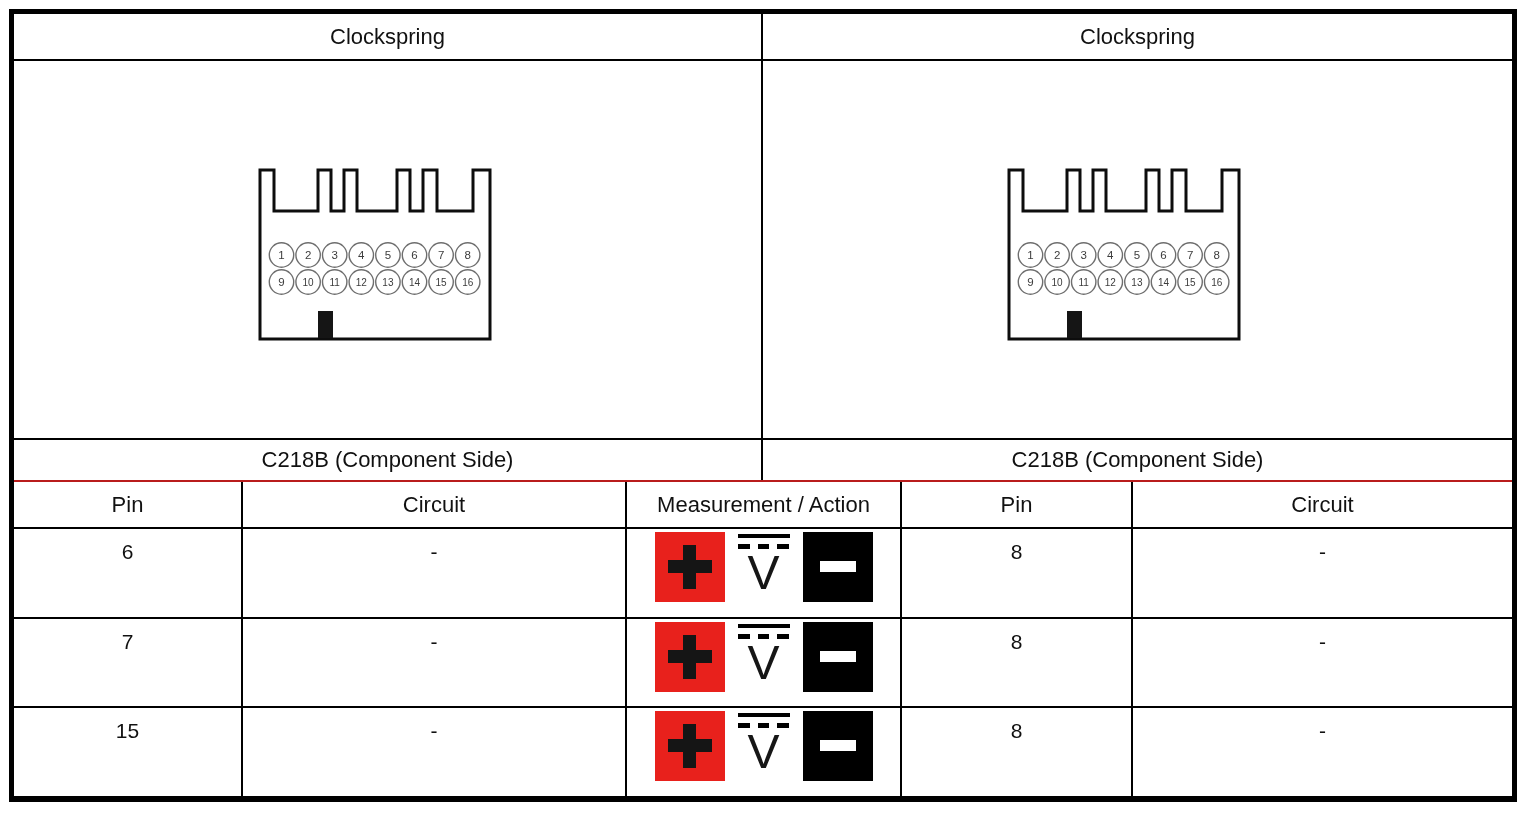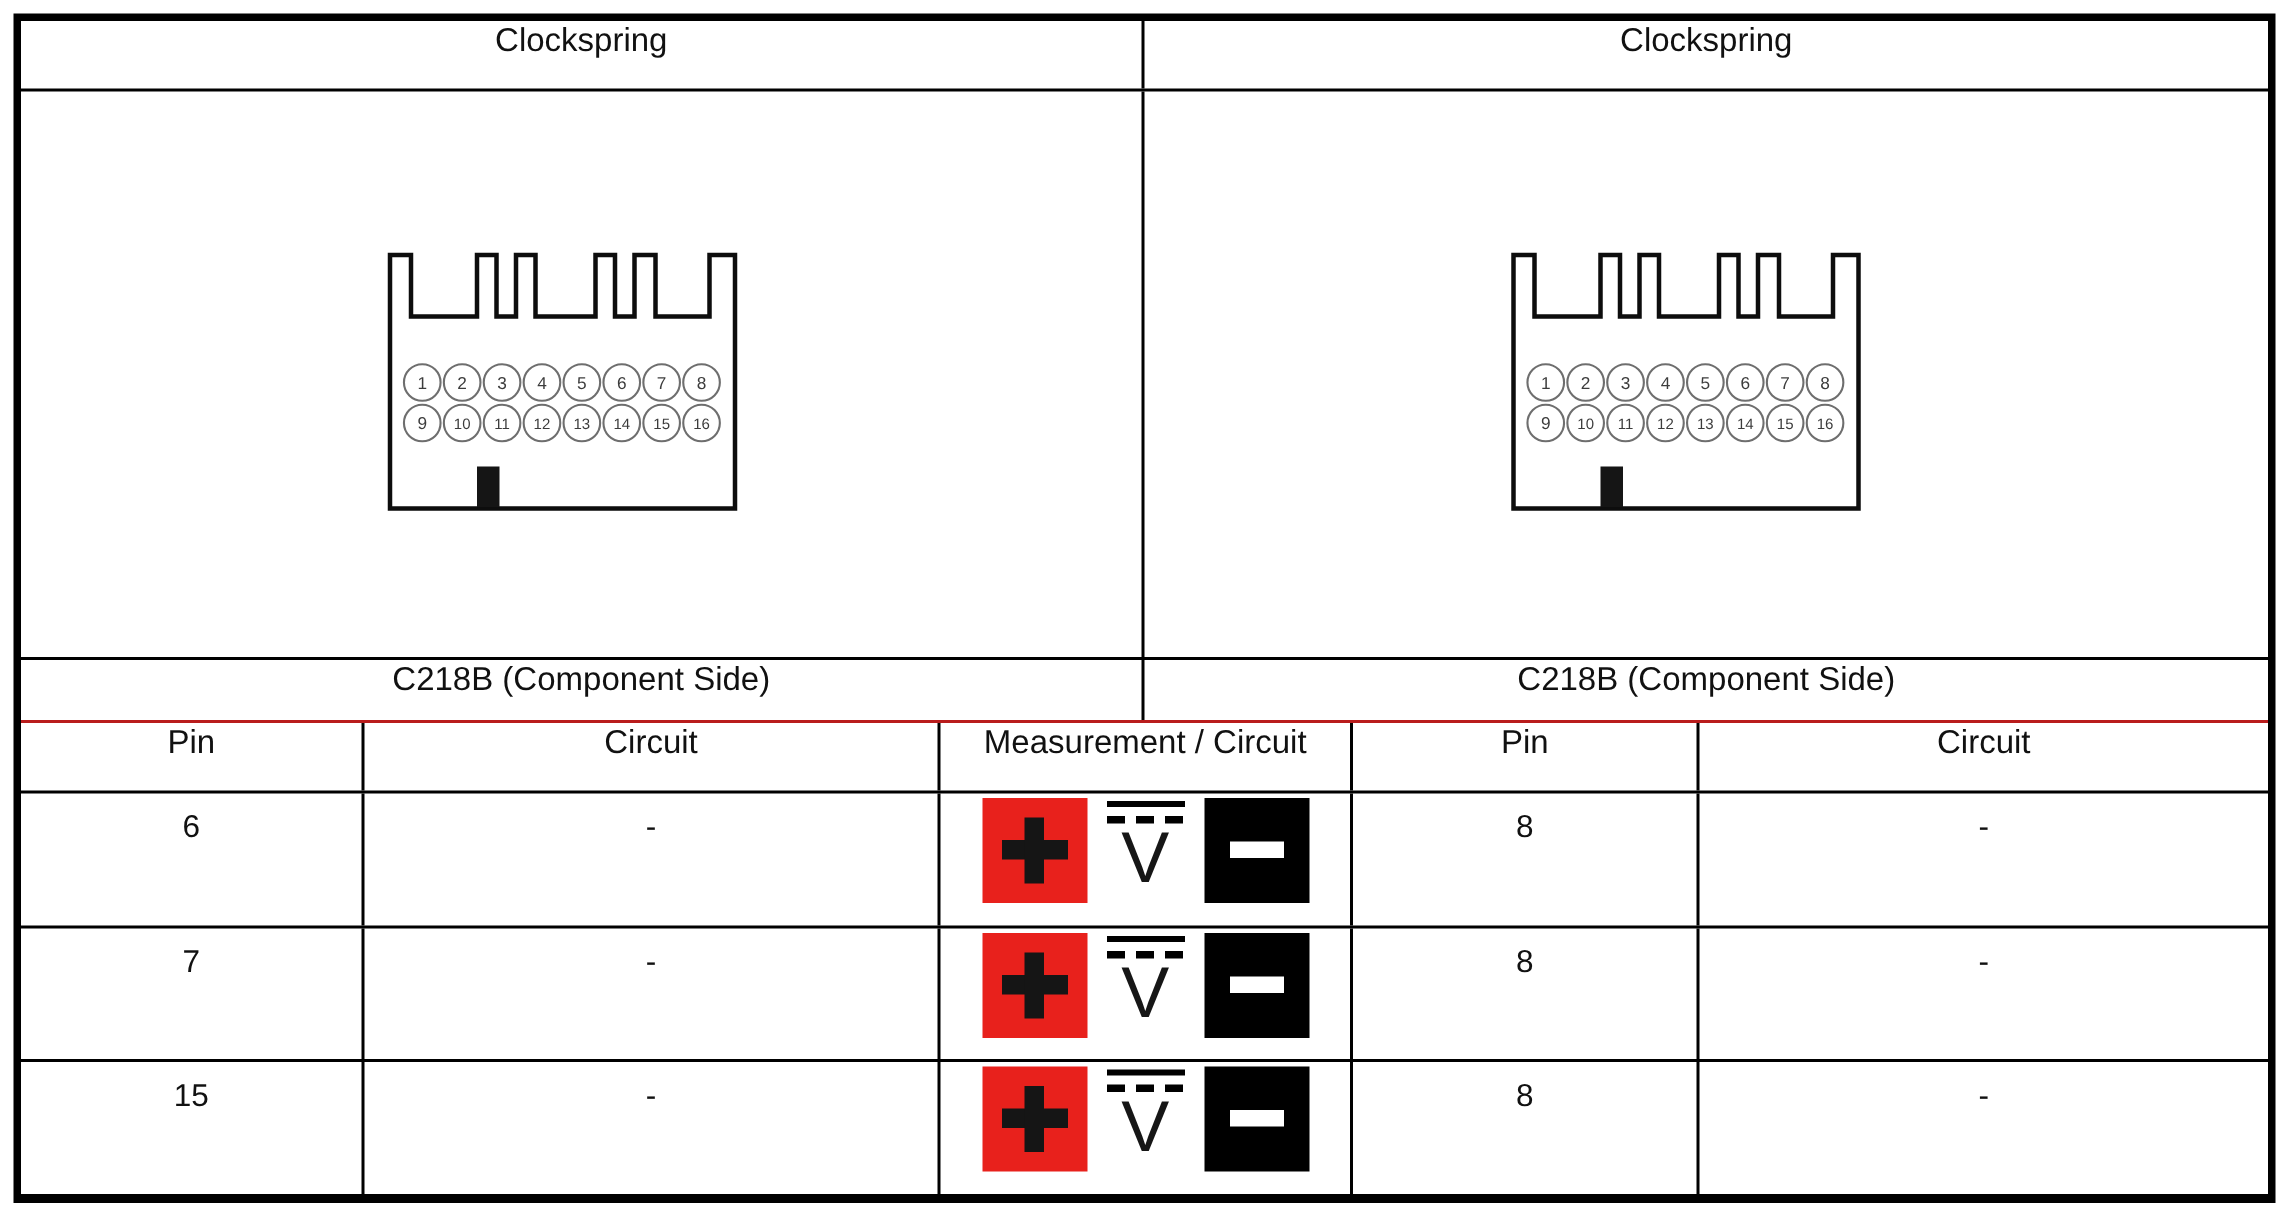--- a/index.html
+++ b/index.html
@@ -21,21 +21,21 @@
   }
   .row{display:flex;box-sizing:border-box;}
   .r-title{height:47px;border-bottom:2px solid #000;}
   .r-diag{height:379px;border-bottom:2px solid #000;}
   .r-sub{height:42px;border-bottom:2px solid #b91c1c;}
   .r-thead{height:47px;border-bottom:2px solid #000;}
   .r-data{flex:1;border-bottom:2px solid #000;}
   .r-data.last{border-bottom:none;}
   .cell{
     box-sizing:border-box;
-    display:flex;justify-content:center;
+    display:flex;align-items:center;justify-content:center;
     font-size:22px;
   }
   .half{width:749px;border-right:2px solid #000;}
   .half.rt{width:auto;flex:1;border-right:none;}
   .d-cell{position:relative;align-items:flex-start;justify-content:flex-start;}
   .connector-svg{position:absolute;left:244px;top:106px;}
   
   .c-pin-l{width:229px;border-right:2px solid #000;}
   .c-cir-l{width:384px;border-right:2px solid #000;}
   .c-meas {width:275px;border-right:2px solid #000;}
@@ -177,21 +177,21 @@
         <span>C218B (Component Side)</span>
       </div>
       <div class="cell half rt">
         <span>C218B (Component Side)</span>
       </div>
     </div>
 
     <div class="row r-thead">
       <div class="cell thead-cell c-pin-l">Pin</div>
       <div class="cell thead-cell c-cir-l">Circuit</div>
-      <div class="cell thead-cell c-meas">Measurement / Circuit</div>
+      <div class="cell thead-cell c-meas">Measurement / Action</div>
       <div class="cell thead-cell c-pin-r">Pin</div>
       <div class="cell thead-cell c-cir-r">Circuit</div>
     </div>
 
     <div class="row r-data">
       <div class="cell val c-pin-l">6</div>
       <div class="cell val c-cir-l">-</div>
       <div class="cell c-meas meas-cell">
         <div class="sq plus" style="background: rgb(232, 33, 28);"></div>
         <div class="volt">

